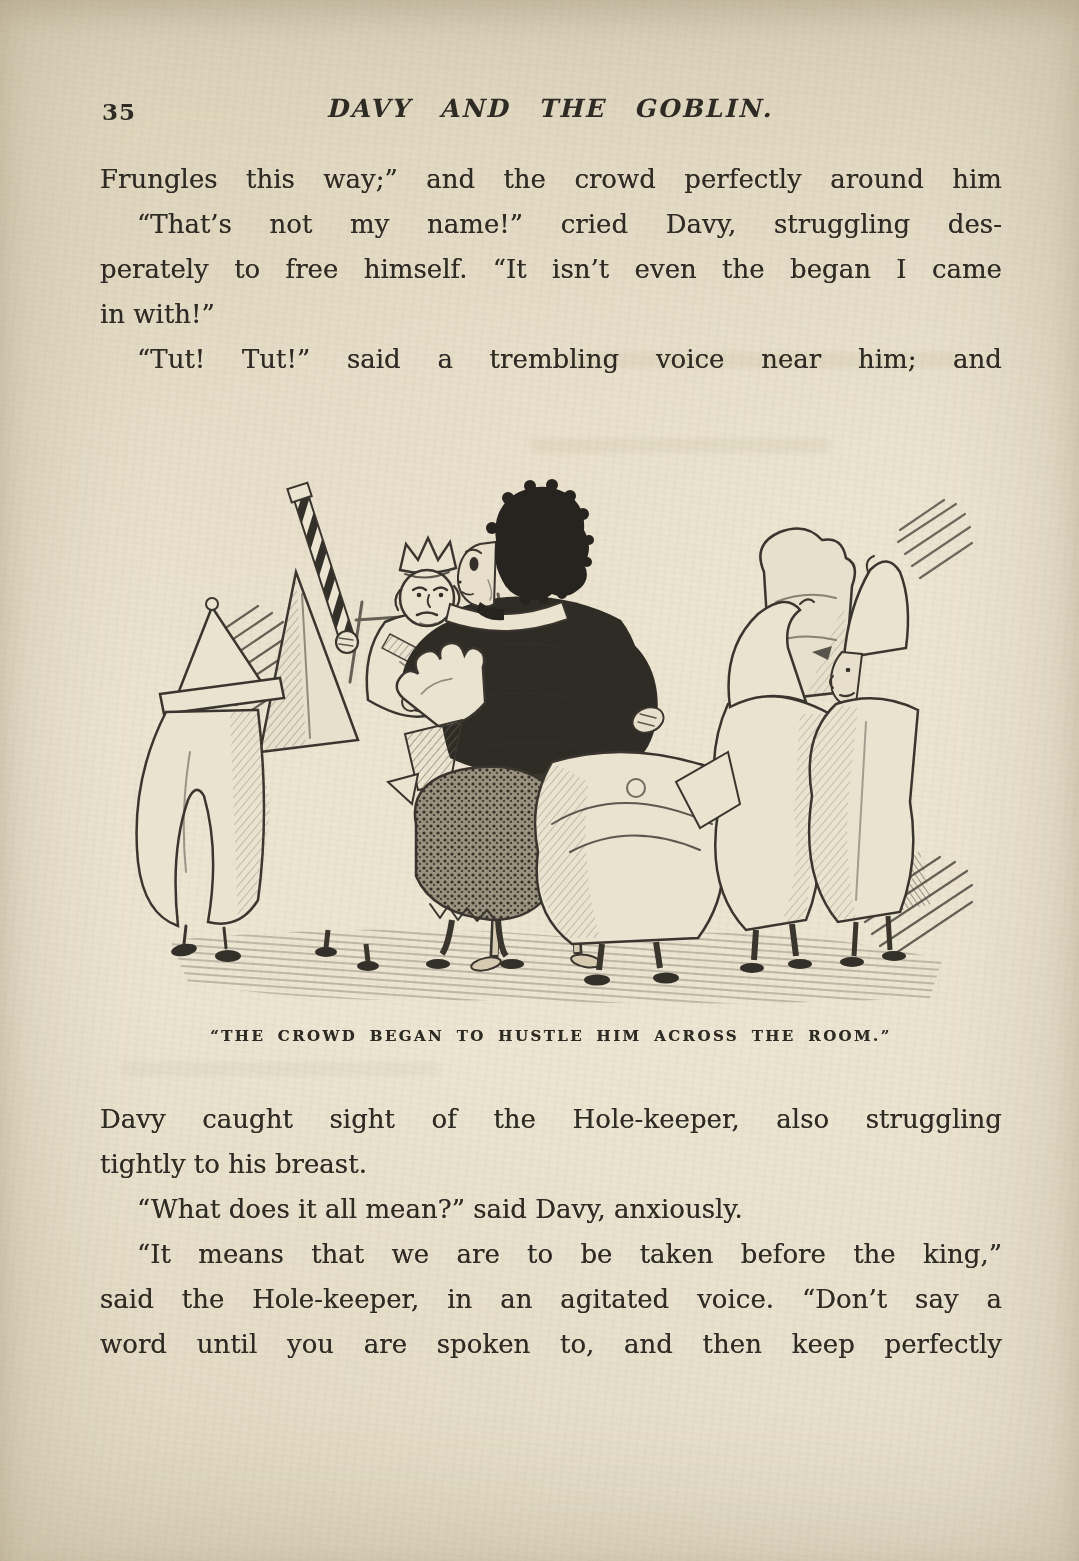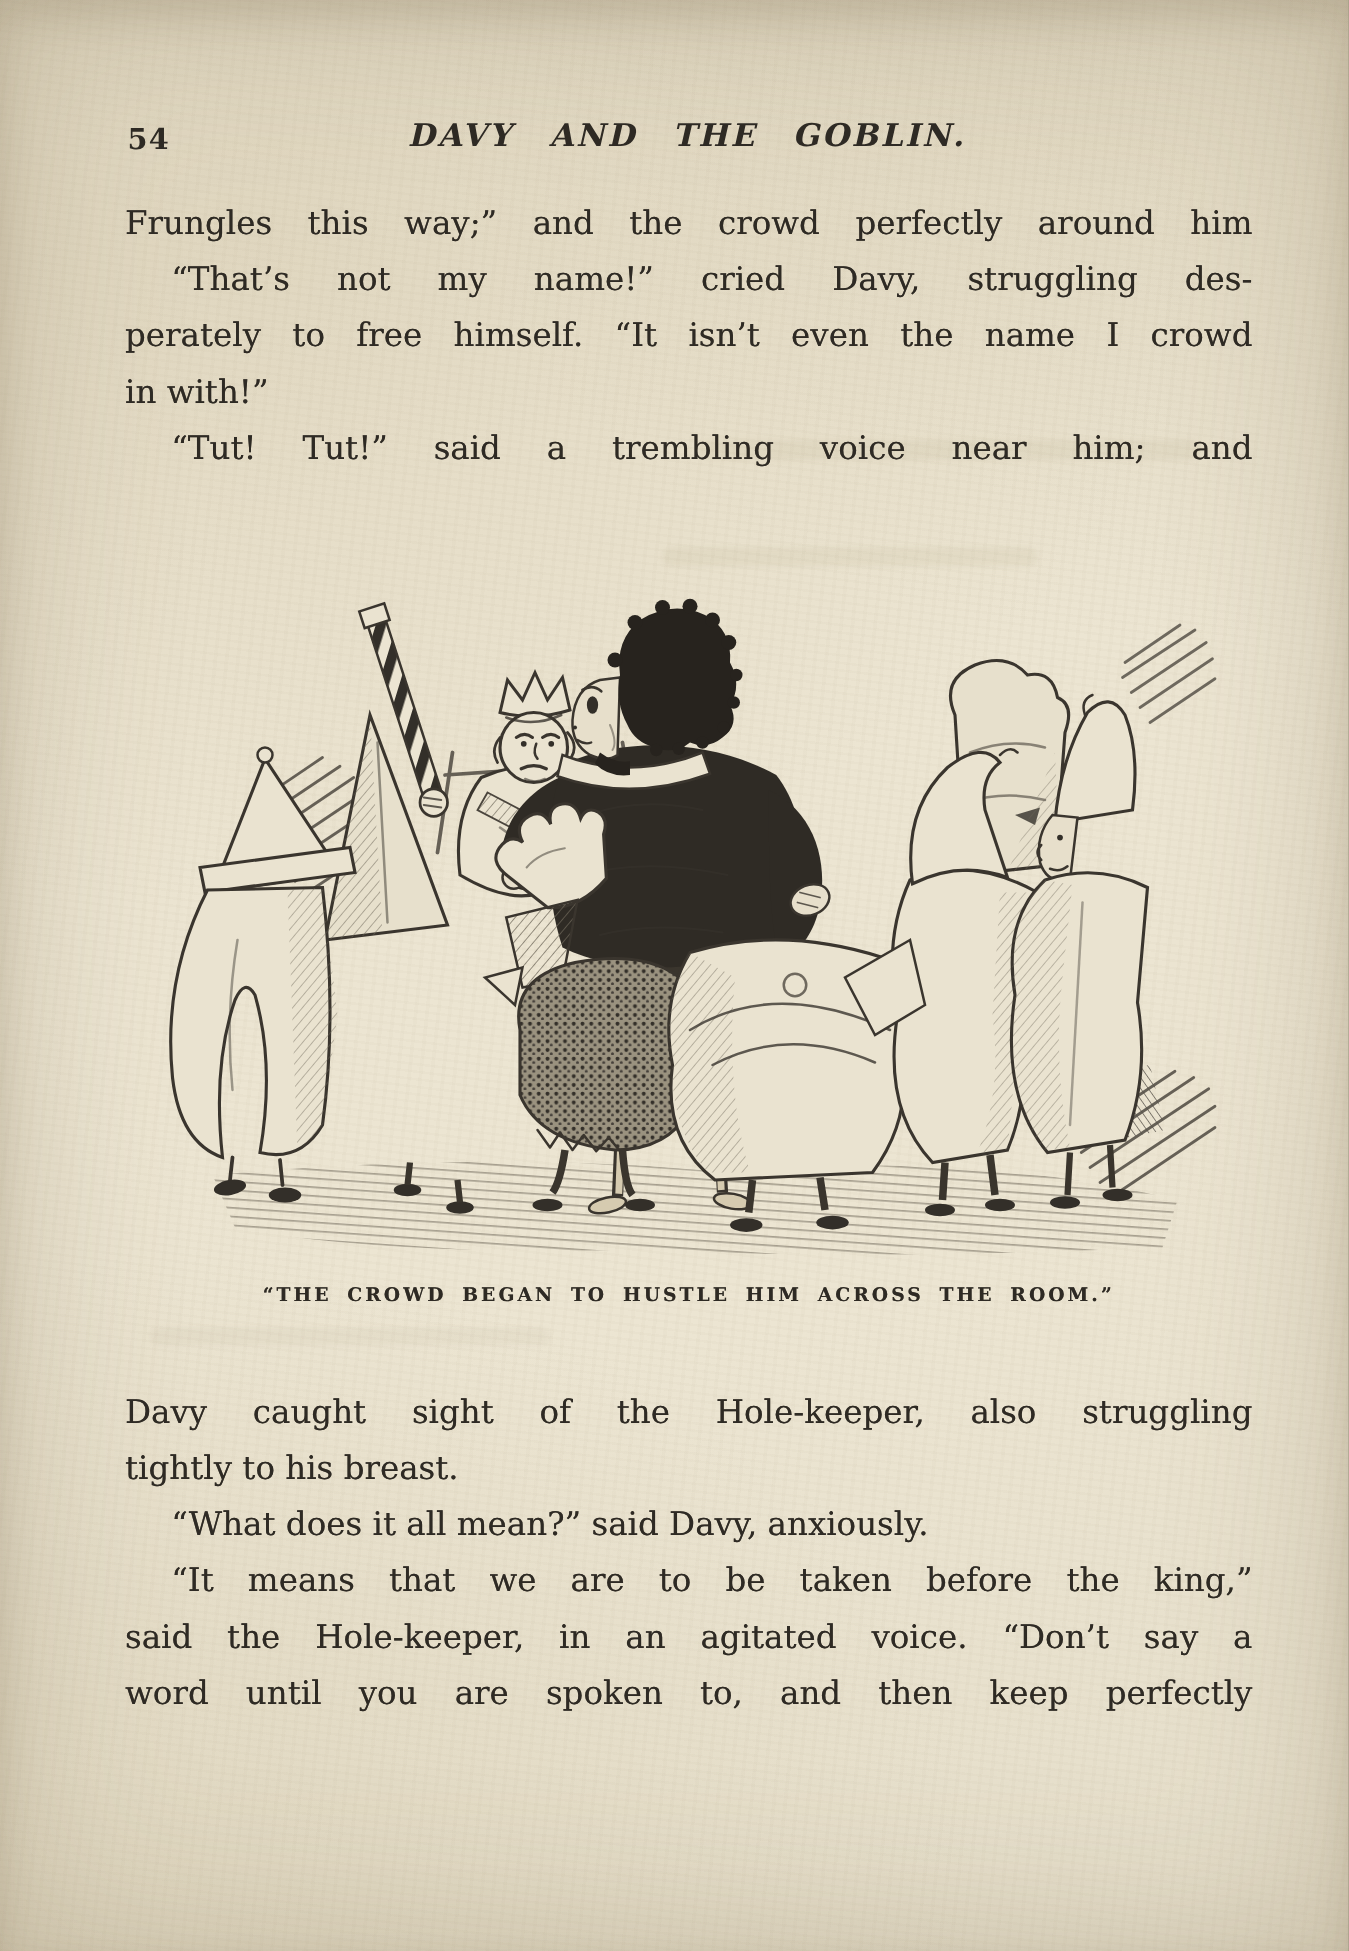--- a/index.html
+++ b/index.html
@@ -18,21 +18,21 @@
     background:
       repeating-linear-gradient(7deg, rgba(150,135,105,.035) 0 2px, transparent 2px 6px),
       repeating-linear-gradient(96deg, rgba(150,135,105,.03) 0 3px, transparent 3px 9px);
   }
   .running-head{position:absolute; top:94px; left:100px; width:902px; height:36px;}
   .pagenum{position:absolute; left:2px; top:4px; font-size:23px; font-weight:bold; letter-spacing:1px;}
   .booktitle{display:block; text-align:center; font-size:25px; font-weight:bold; font-style:italic;
     letter-spacing:2px; word-spacing:18px; transform:skewX(-2deg);}
   .textblock{position:absolute; left:100px; width:902px;}
   .tb1{top:157px;}
-  .tb2{top:1097px;margin-top:11px;}
+  .tb2{top:1097px;}
   .line{font-size:26px; line-height:45px; height:45px; text-align:justify; text-align-last:justify;
     text-shadow:0 0 .5px rgba(42,36,26,.65);}
   .line.left{text-align-last:left;}
   .line.indent{text-indent:37px;}
   .figure{position:absolute; left:100px; top:452px; width:880px; height:565px;}
   .caption{position:absolute; top:1027px; left:100px; width:902px; text-align:center;
     font-size:15px; font-weight:bold; letter-spacing:2.4px; word-spacing:5px;
     text-shadow:0 0 .4px rgba(42,36,26,.6);}
   .ghost{position:absolute; border-radius:10px; background:rgba(170,155,122,.10); filter:blur(2px);
     pointer-events:none;}
@@ -45,28 +45,28 @@
 <body>
 
 <div class="page">
   <div class="grain"></div>
 
   <div class="ghost g1"></div>
   <div class="ghost g2"></div>
   <div class="ghost g3"></div>
 
   <div class="running-head">
-    <span class="pagenum">54</span>
+    <span class="pagenum">35</span>
     <span class="booktitle">DAVY AND THE GOBLIN.</span>
   </div>
 
   <div class="textblock tb1">
     <div class="line">Frungles this way;” and the crowd perfectly around him</div>
     <div class="line indent">“That’s not my name!” cried Davy, struggling des-</div>
-    <div class="line">perately to free himself.  “It isn’t even the name I crowd</div>
+    <div class="line">perately to free himself.  “It isn’t even the began I came</div>
     <div class="line left">in with!”</div>
     <div class="line indent">“Tut! Tut!” said a trembling voice near him; and</div>
   </div>
 
   <div class="figure">
     <svg width="880" height="565" viewBox="0 0 880 565" role="img" aria-label="Engraved illustration: a crowd of goblins in pointed paper hoods rudely hustles Davy, a boy in a dark jacket, across the room while a crowned king holding a striped sceptre looks on from behind.">
       <defs>
         <pattern id="ph" patternUnits="userSpaceOnUse" width="6" height="6" patternTransform="rotate(40)">
           <line x1="0" y1="0" x2="0" y2="6" stroke="#6e6759" stroke-width="1.1"></line>
         </pattern>

